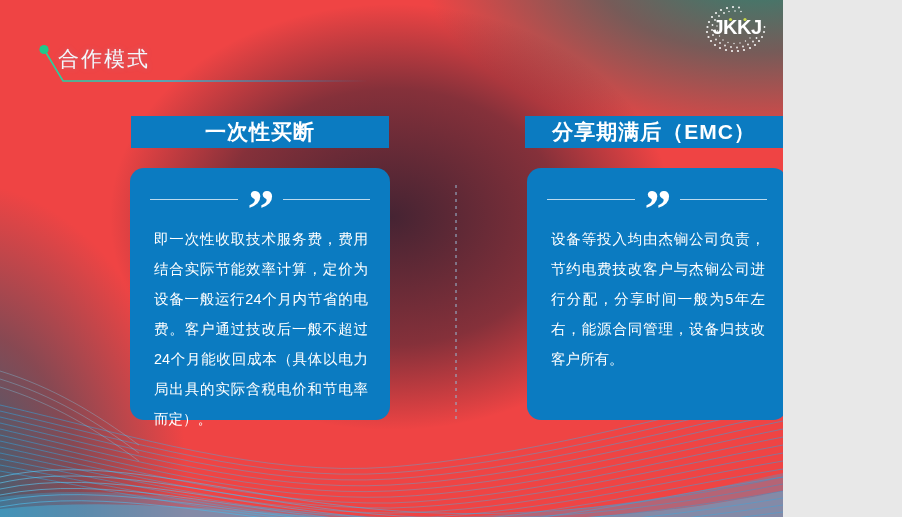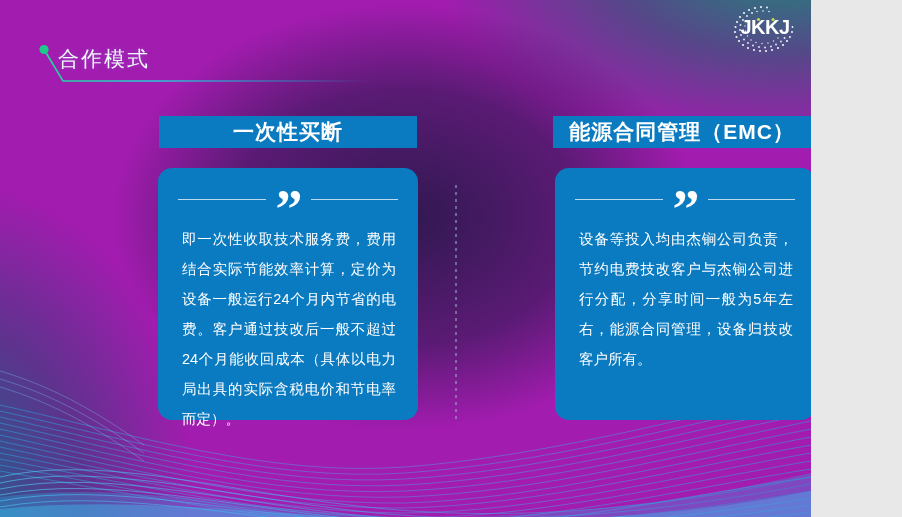--- a/index.html
+++ b/index.html
@@ -6,22 +6,21 @@
     margin: 0;
     padding: 0;
     background: #e8e8e8;
   }
   #slide {
     position: relative;
     width: 783px;
     height: 517px;
     overflow: hidden;
     font-family: "Liberation Sans", "DejaVu Sans", sans-serif;
-    background: #a21caf;
-    padding-left: 28px;
+    background: #ef4444;
   }
   
   .bg-base {
     position: absolute;
     inset: 0;
     background:
       radial-gradient(ellipse 70% 60% at 100% 0%, #1b7b77 0%, rgba(22,105,106,0.75) 22%, rgba(14,70,82,0.35) 45%, rgba(8,42,63,0.0) 68%),
       radial-gradient(ellipse 55% 95% at 0% 110%, #0c5f79 0%, rgba(11,84,108,0.75) 28%, rgba(9,55,78,0.25) 58%, rgba(7,37,60,0.0) 80%),
       linear-gradient(160deg, #07233c 0%, #062votes 0%, #062339 38%, #052033 60%, #04243c 100%);
   }
@@ -306,21 +305,21 @@
       <div class="quote-row">
         <span class="quote-line"></span>
         <span class="quote-mark">”</span>
         <span class="quote-line"></span>
       </div>
       <div class="card-text">即一次性收取技术服务费，费用结合实际节能效率计算，定价为设备一般运行24个月内节省的电费。客户通过技改后一般不超过24个月能收回成本（具体以电力局出具的实际含税电价和节电率而定）。</div>
     </div>
   </div>
 
   <div class="card">
-    <div class="card-header" style="left:525px; top:116px; width:258px;">能源合同管理（EMC）</div>
+    <div class="card-header" style="left:525px; top:116px; width:258px;">分享期满后（EMC）</div>
     <div class="card-body" style="left:527px; top:168px; width:260px; height:252px;">
       <div class="quote-row">
         <span class="quote-line"></span>
         <span class="quote-mark">”</span>
         <span class="quote-line"></span>
       </div>
       <div class="card-text">设备等投入均由杰锏公司负责，节约电费技改客户与杰锏公司进行分配，分享时间一般为5年左右，能源合同管理，设备归技改客户所有。</div>
     </div>
   </div>
 

